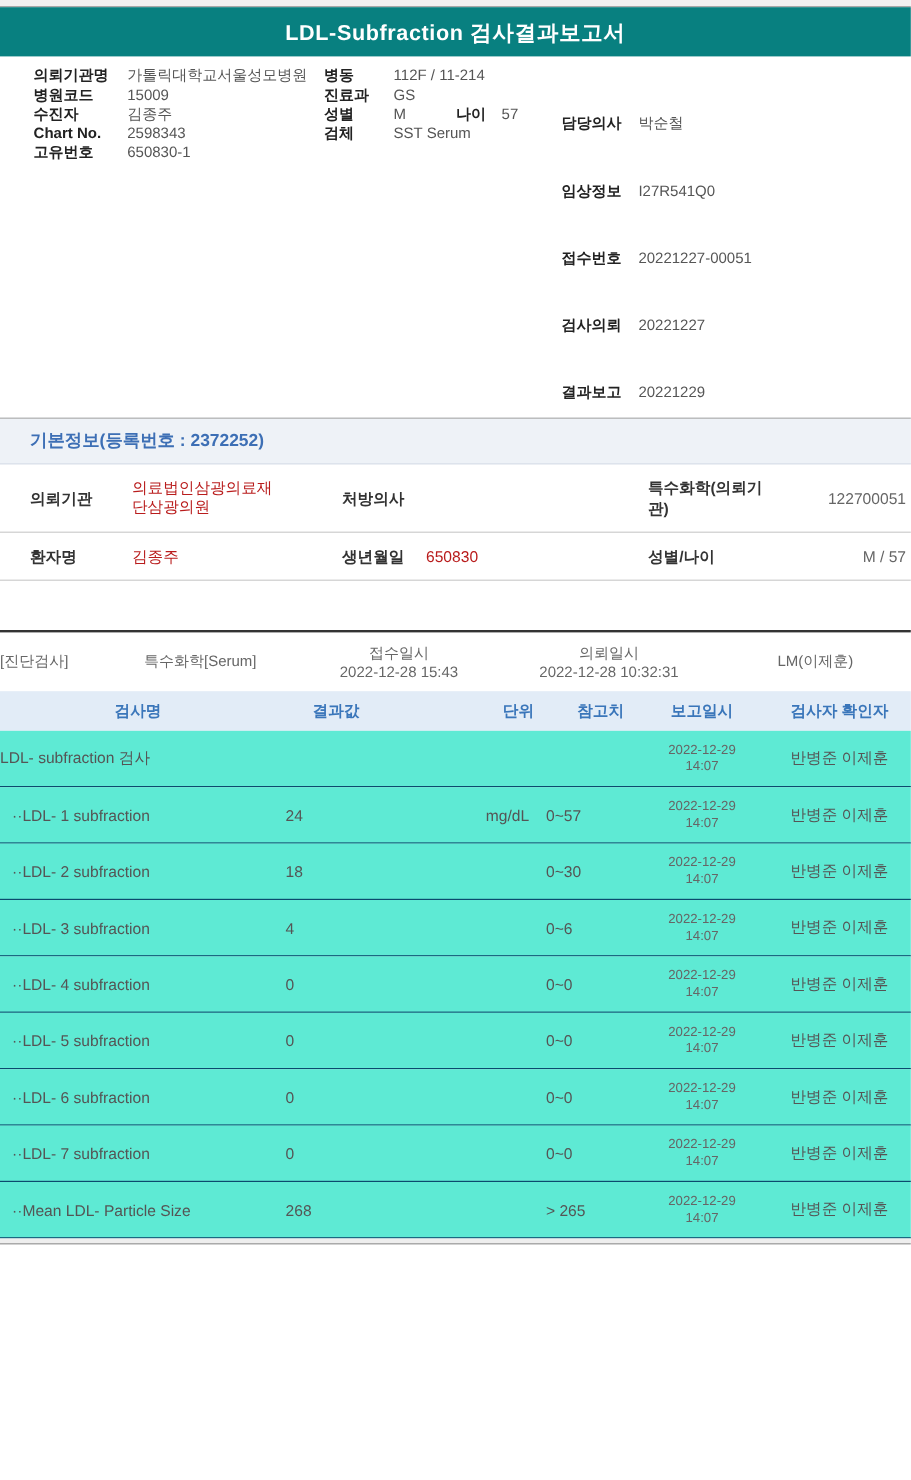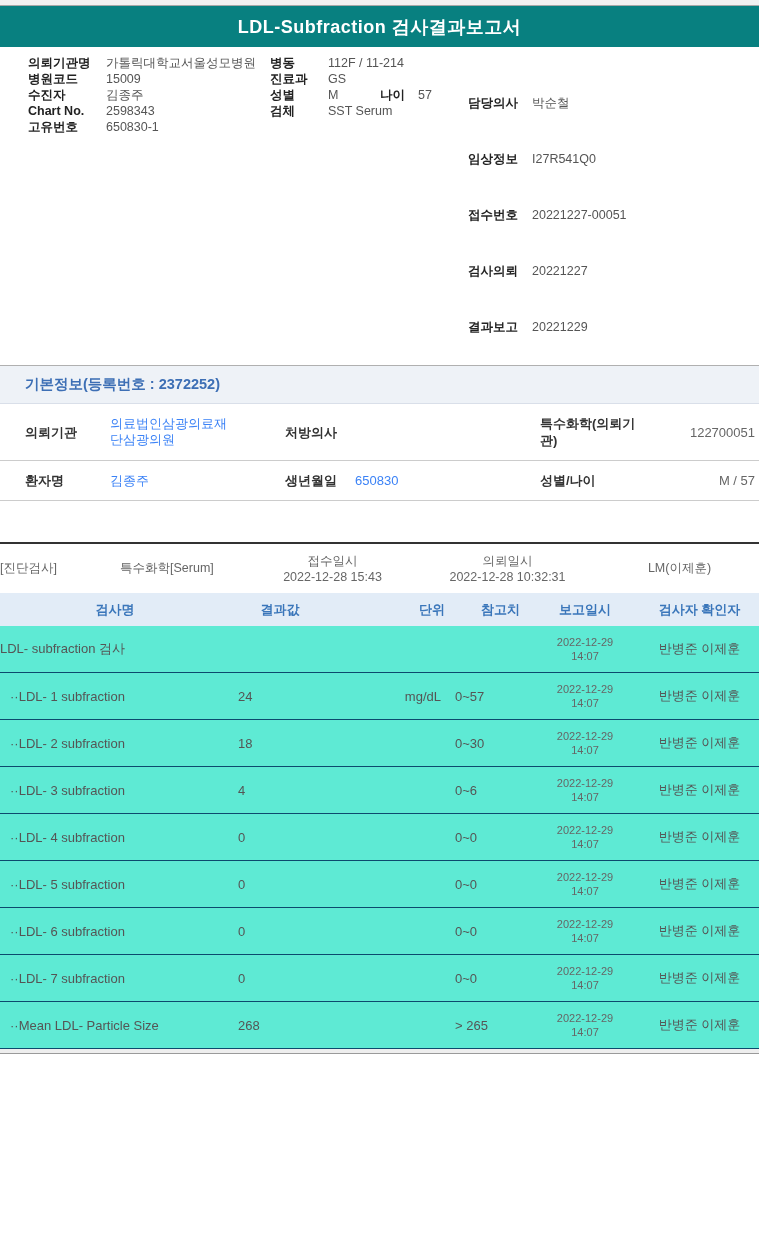--- a/index.html
+++ b/index.html
@@ -30,35 +30,35 @@
   .pi-label { display:inline-block; font-weight:bold; color:#222; font-size:12.5px; }
   .pi-col1 .pi-label { width:78px; }
   .pi-col2 .pi-label { width:58px; }
   .pi-col3 .pi-label { width:64px;margin-top:40px; }
   .pi-value { color:#555; font-size:12.5px; }
   .pi-col2 .pi-value { display:inline-block; min-width:48px; }
   .pi-extra { width:38px !important; margin-left:4px; }
 
   
   .section-band {
-    margin-top:21px; height:39px; background:#eef2f7;
+    margin-top:4px; height:39px; background:#eef2f7;
     border-top:1px solid #b0b0b0; border-bottom:1px solid #d9dfe9;
     display:flex; align-items:center; padding-left:25px;
   }
   .section-band .sec-title { color:#3d6fb5; font-weight:bold; font-size:14.5px; }
 
   .bi-row {
     display:grid; grid-template-columns:85px 175px 70px 185px 145px 1fr;
     align-items:center; padding-left:25px; border-bottom:1px solid #ccc;
   }
   .bi-row-a { height:57px; }
   .bi-row-b { height:40px; }
   .bi-label { font-weight:bold; color:#333; font-size:13px; line-height:17px; }
   .bi-label.wrapcap { max-width:112px; }
-  .bi-value { color:#3b82f6; font-size:13px; line-height:16px; }
+  .bi-value { color:#b91c1c; font-size:13px; line-height:16px; }
   .bi-value.wrapval { max-width:122px; display:inline-block; }
   .bi-value-right { text-align:right; padding-right:4px; color:#666; font-size:13px; }
 
   
   .order-row {
     margin-top:41px; border-top:2px solid #333;
     height:51px; display:flex; align-items:center; color:#666; font-size:12.5px;
   }
   .or-cat { width:120px; }
   .or-group { width:130px; }

